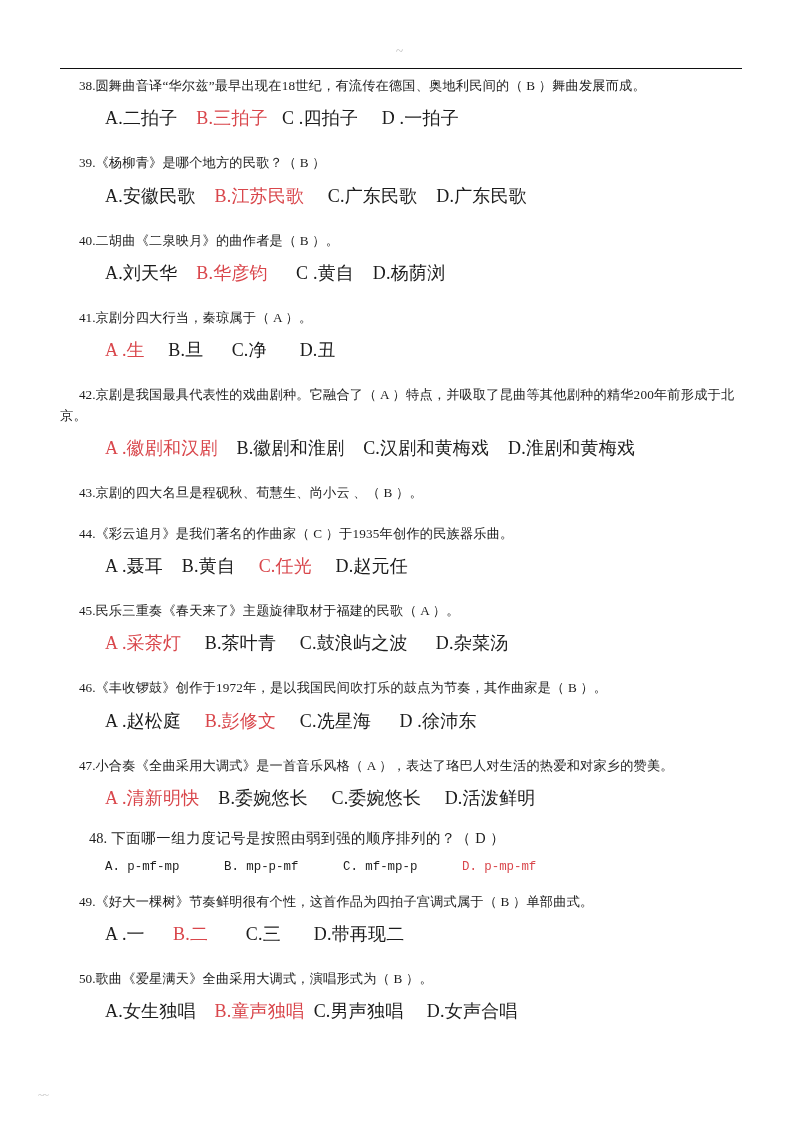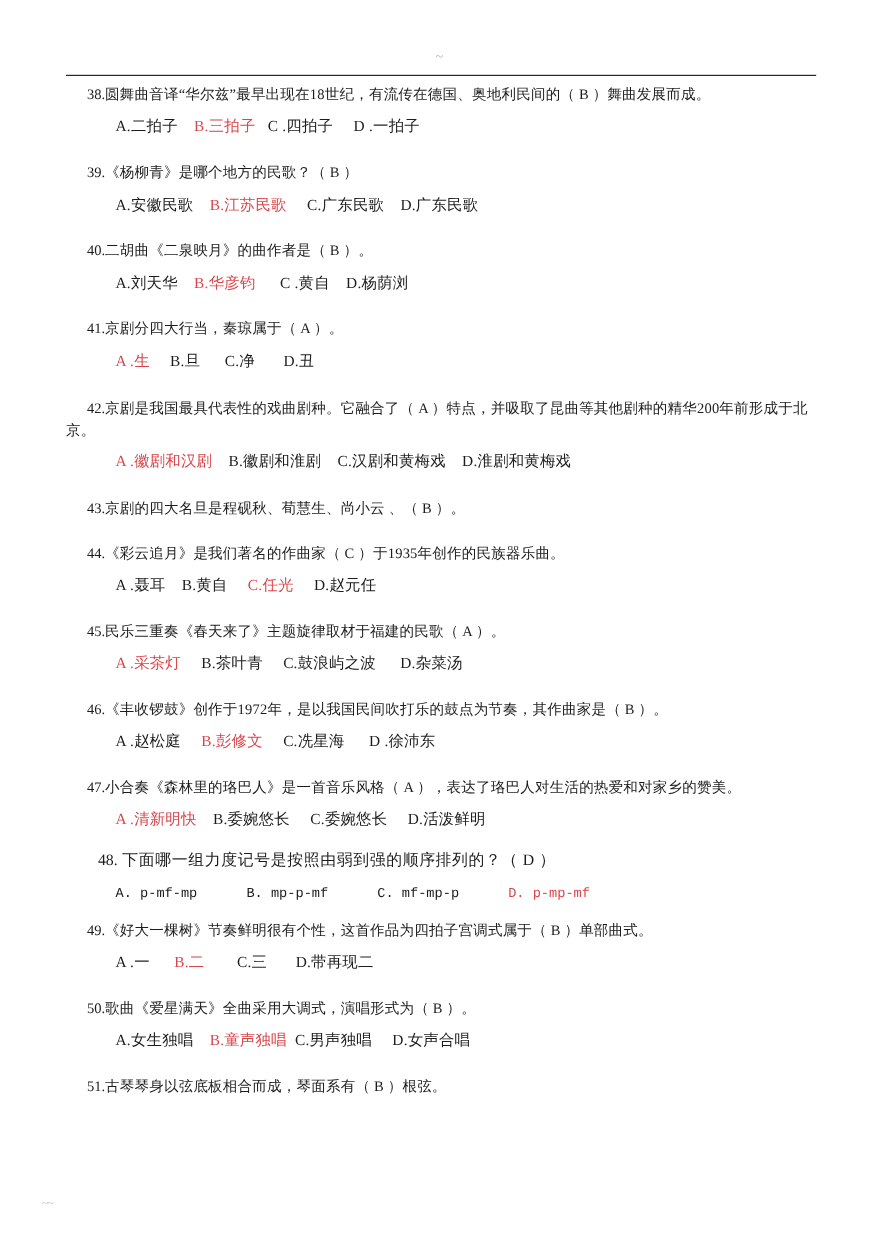--- a/index.html
+++ b/index.html
@@ -79,21 +79,21 @@
     margin: 0;
     white-space: normal;
   }
 
   .q-line .qnum {
     letter-spacing: 0;
     margin-left: 19px;
   }
 
   .opts {
-    font-size: 14px;
+    font-size: 18px;
     line-height: 1.55;
     color: #1c1c1c;
     margin: 9px 0 0 0;
     padding-left: 45px;
     letter-spacing: 0.2px;
     white-space: pre;
   }
 
   .spacer-after-opts { height: 20px; }
   .spacer-tight { height: 14px; }
@@ -166,40 +166,39 @@
         <div class="q-line"><span class="qnum">45.</span><span>民乐三重奏《春天来了》主题旋律取材于福建的民歌（      A      ）。</span></div>
         <div class="opts"><span class="opt ans">A .采茶灯</span><span>     </span><span class="opt">B.茶叶青</span><span>     </span><span class="opt">C.鼓浪屿之波</span><span>      </span><span class="opt">D.杂菜汤</span></div>
         <div class="spacer-after-opts"></div>
       </div>
       <div class="q-block">
         <div class="q-line"><span class="qnum">46.</span><span>《丰收锣鼓》创作于1972年，是以我国民间吹打乐的鼓点为节奏，其作曲家是（     B      ）。</span></div>
         <div class="opts"><span class="opt">A .赵松庭</span><span>     </span><span class="opt ans">B.彭修文</span><span>     </span><span class="opt">C.冼星海</span><span>      </span><span class="opt">D .徐沛东</span></div>
         <div class="spacer-after-opts"></div>
       </div>
       <div class="q-block">
-        <div class="q-line"><span class="qnum">47.</span><span>小合奏《森林里的珞巴人》是一首音乐风格（     A    ），表达了珞巴人对生活的热爱和对家乡的赞美。</span></div>
+        <div class="q-line"><span class="qnum">47.</span><span>小合奏《全曲采用大调式》是一首音乐风格（     A    ），表达了珞巴人对生活的热爱和对家乡的赞美。</span></div>
         <div class="opts"><span class="opt ans">A .清新明快</span><span>    </span><span class="opt">B.委婉悠长</span><span>     </span><span class="opt">C.委婉悠长</span><span>     </span><span class="opt">D.活泼鲜明</span></div>
         <div class="spacer-tight"></div>
       </div>
       <div class="q-block q48">
         <div class="q-line"><span class="qnum">48.</span><span> 下面哪一组力度记号是按照由弱到强的顺序排列的？（   D   ）</span></div>
         <div class="opts mono-opts"><span class="opt">A. p-mf-mp</span><span>      </span><span class="opt">B. mp-p-mf</span><span>      </span><span class="opt">C. mf-mp-p</span><span>      </span><span class="opt ans">D. p-mp-mf</span></div>
         <div class="spacer-tight"></div>
       </div>
       <div class="q-block">
         <div class="q-line"><span class="qnum">49.</span><span>《好大一棵树》节奏鲜明很有个性，这首作品为四拍子宫调式属于（     B     ）单部曲式。</span></div>
         <div class="opts"><span class="opt">A .一</span><span>      </span><span class="opt ans">B.二</span><span>        </span><span class="opt">C.三</span><span>       </span><span class="opt">D.带再现二</span></div>
         <div class="spacer-after-opts"></div>
       </div>
       <div class="q-block">
         <div class="q-line"><span class="qnum">50.</span><span>歌曲《爱星满天》全曲采用大调式，演唱形式为（     B   ）。</span></div>
         <div class="opts"><span class="opt">A.女生独唱</span><span>    </span><span class="opt ans">B.童声独唱</span><span>  </span><span class="opt">C.男声独唱</span><span>     </span><span class="opt">D.女声合唱</span></div>
         <div class="spacer-after-opts"></div>
       </div>
       <div class="q-block">
-        <div class="q-line"><span class="qnum">51.</span><span>古琴琴身以弦底板相合而成，琴面系有（    B     ）根弦。</span></div>
         <div class="spacer-after-opts"></div>
       </div>
     </div>
 
   <div class="bottom-mark">~~</div>
 
 </div>
 
 </body></html>

